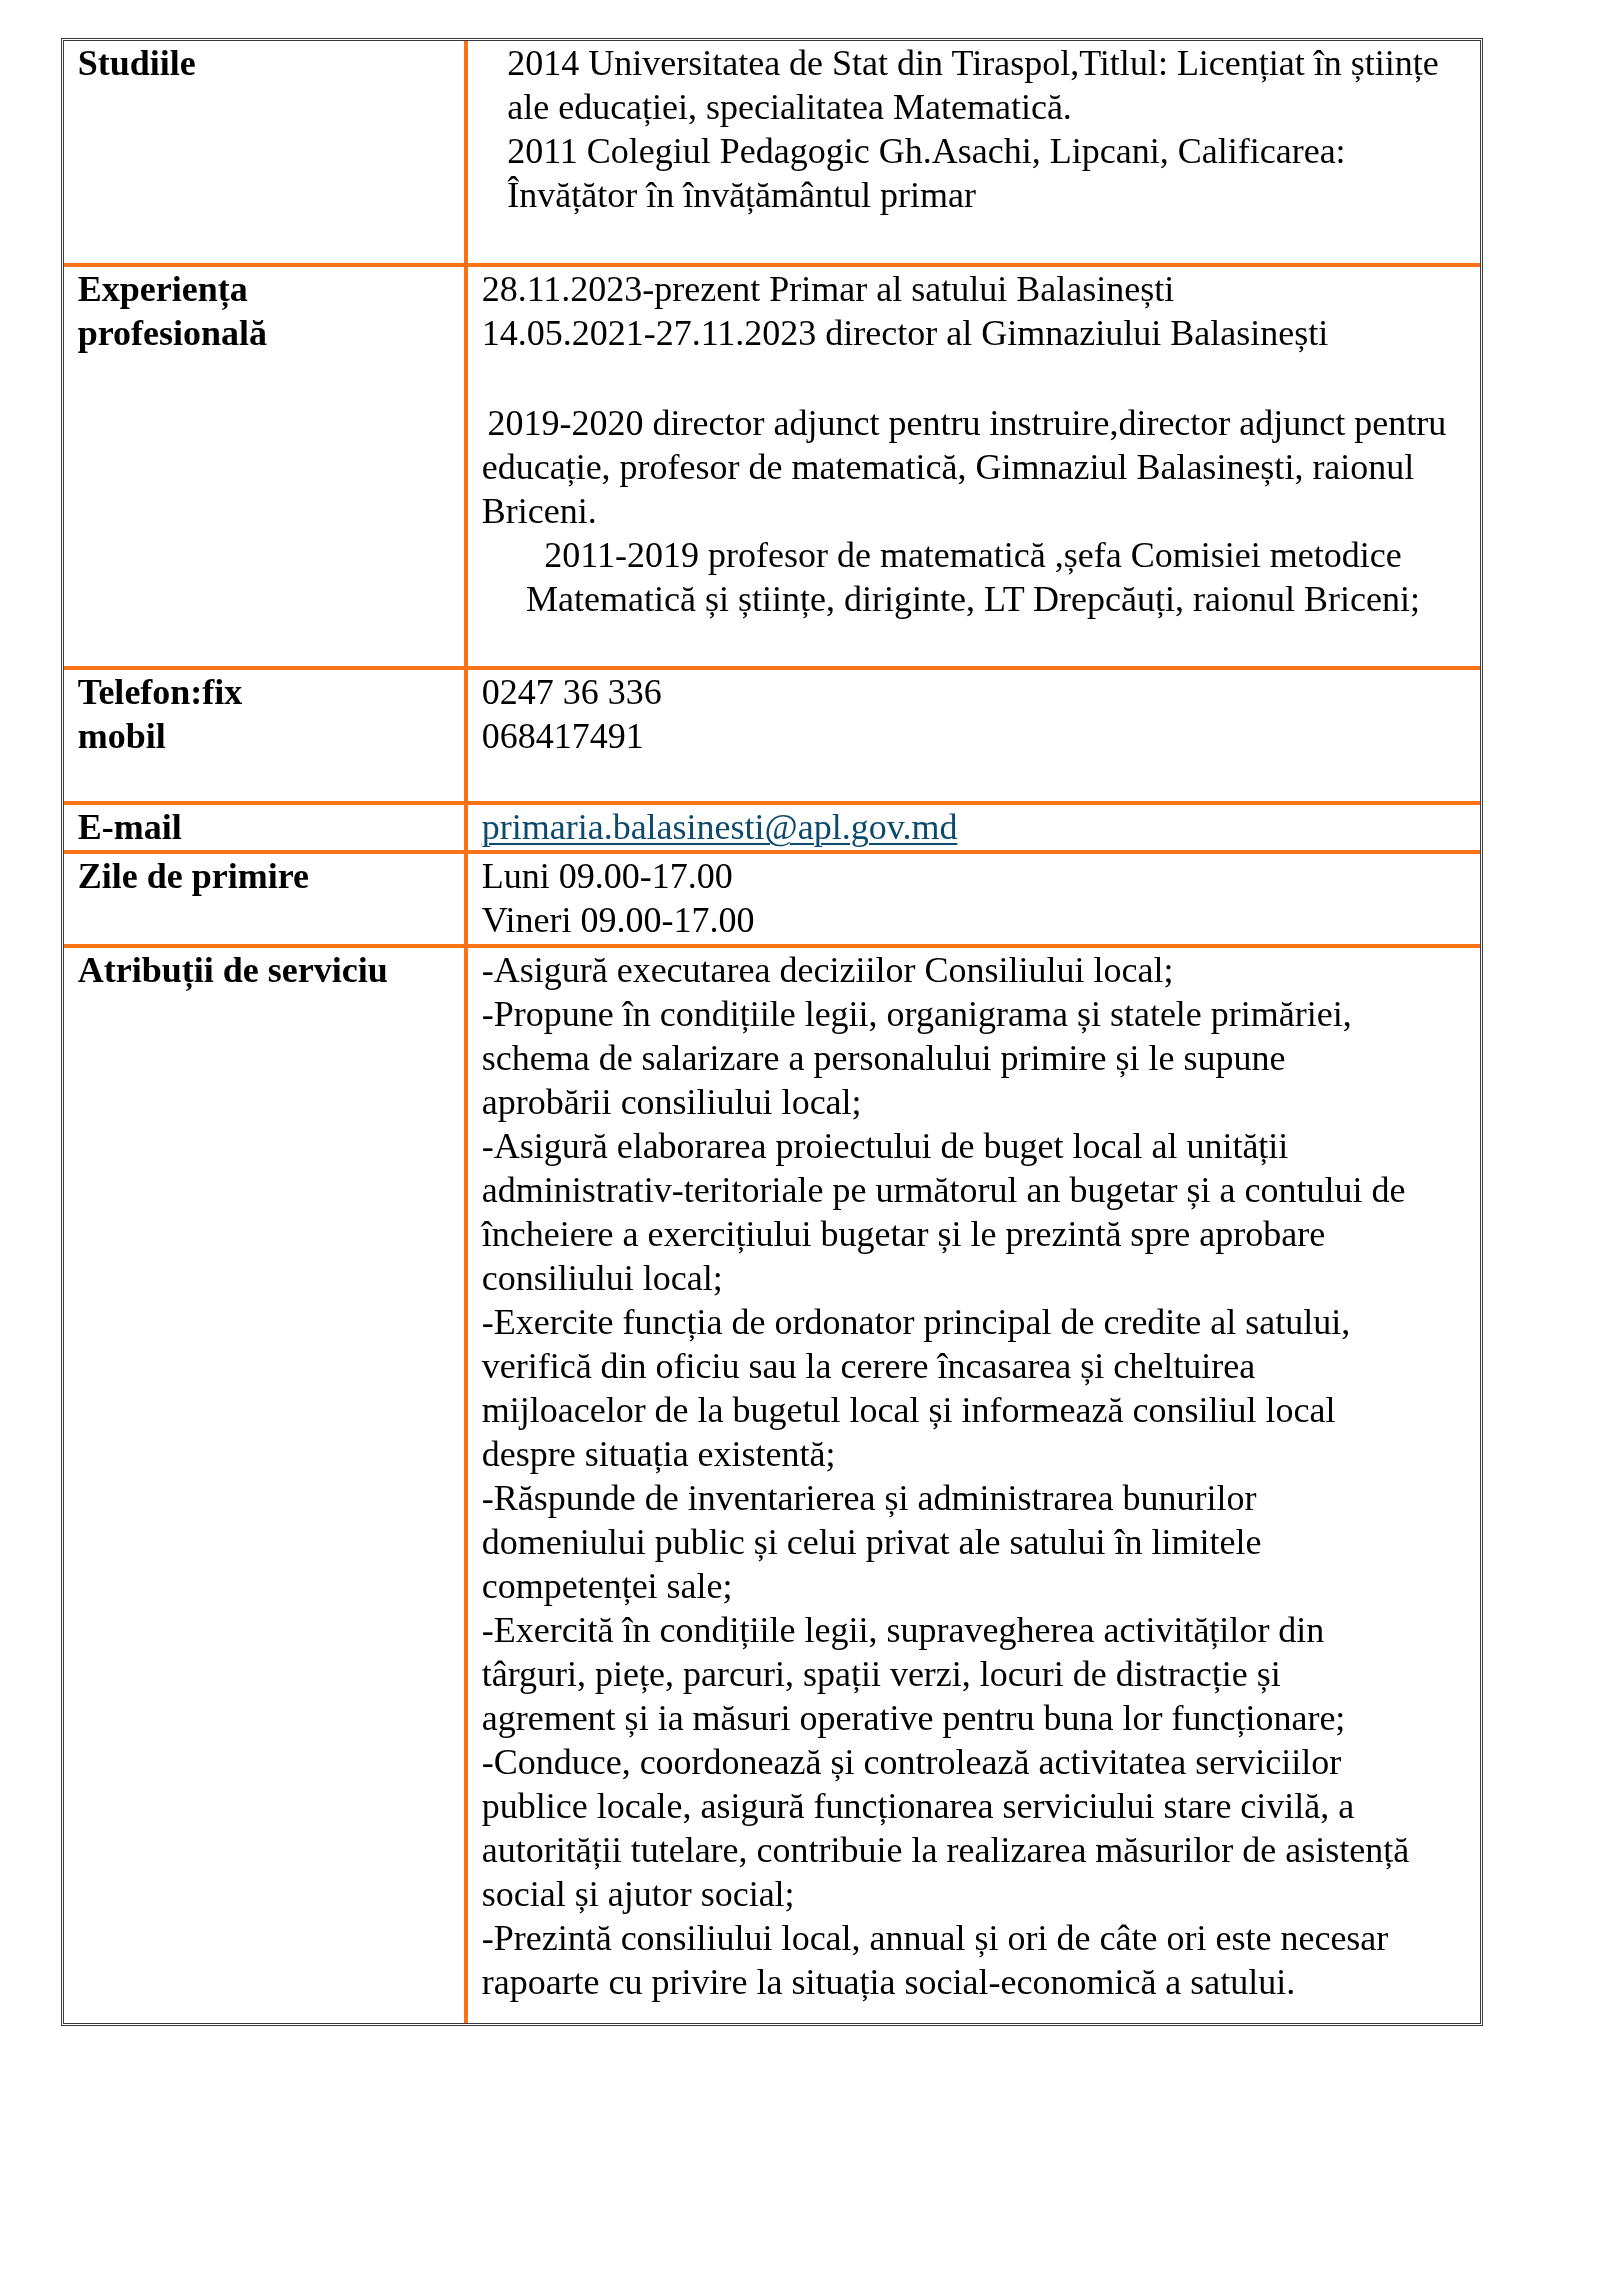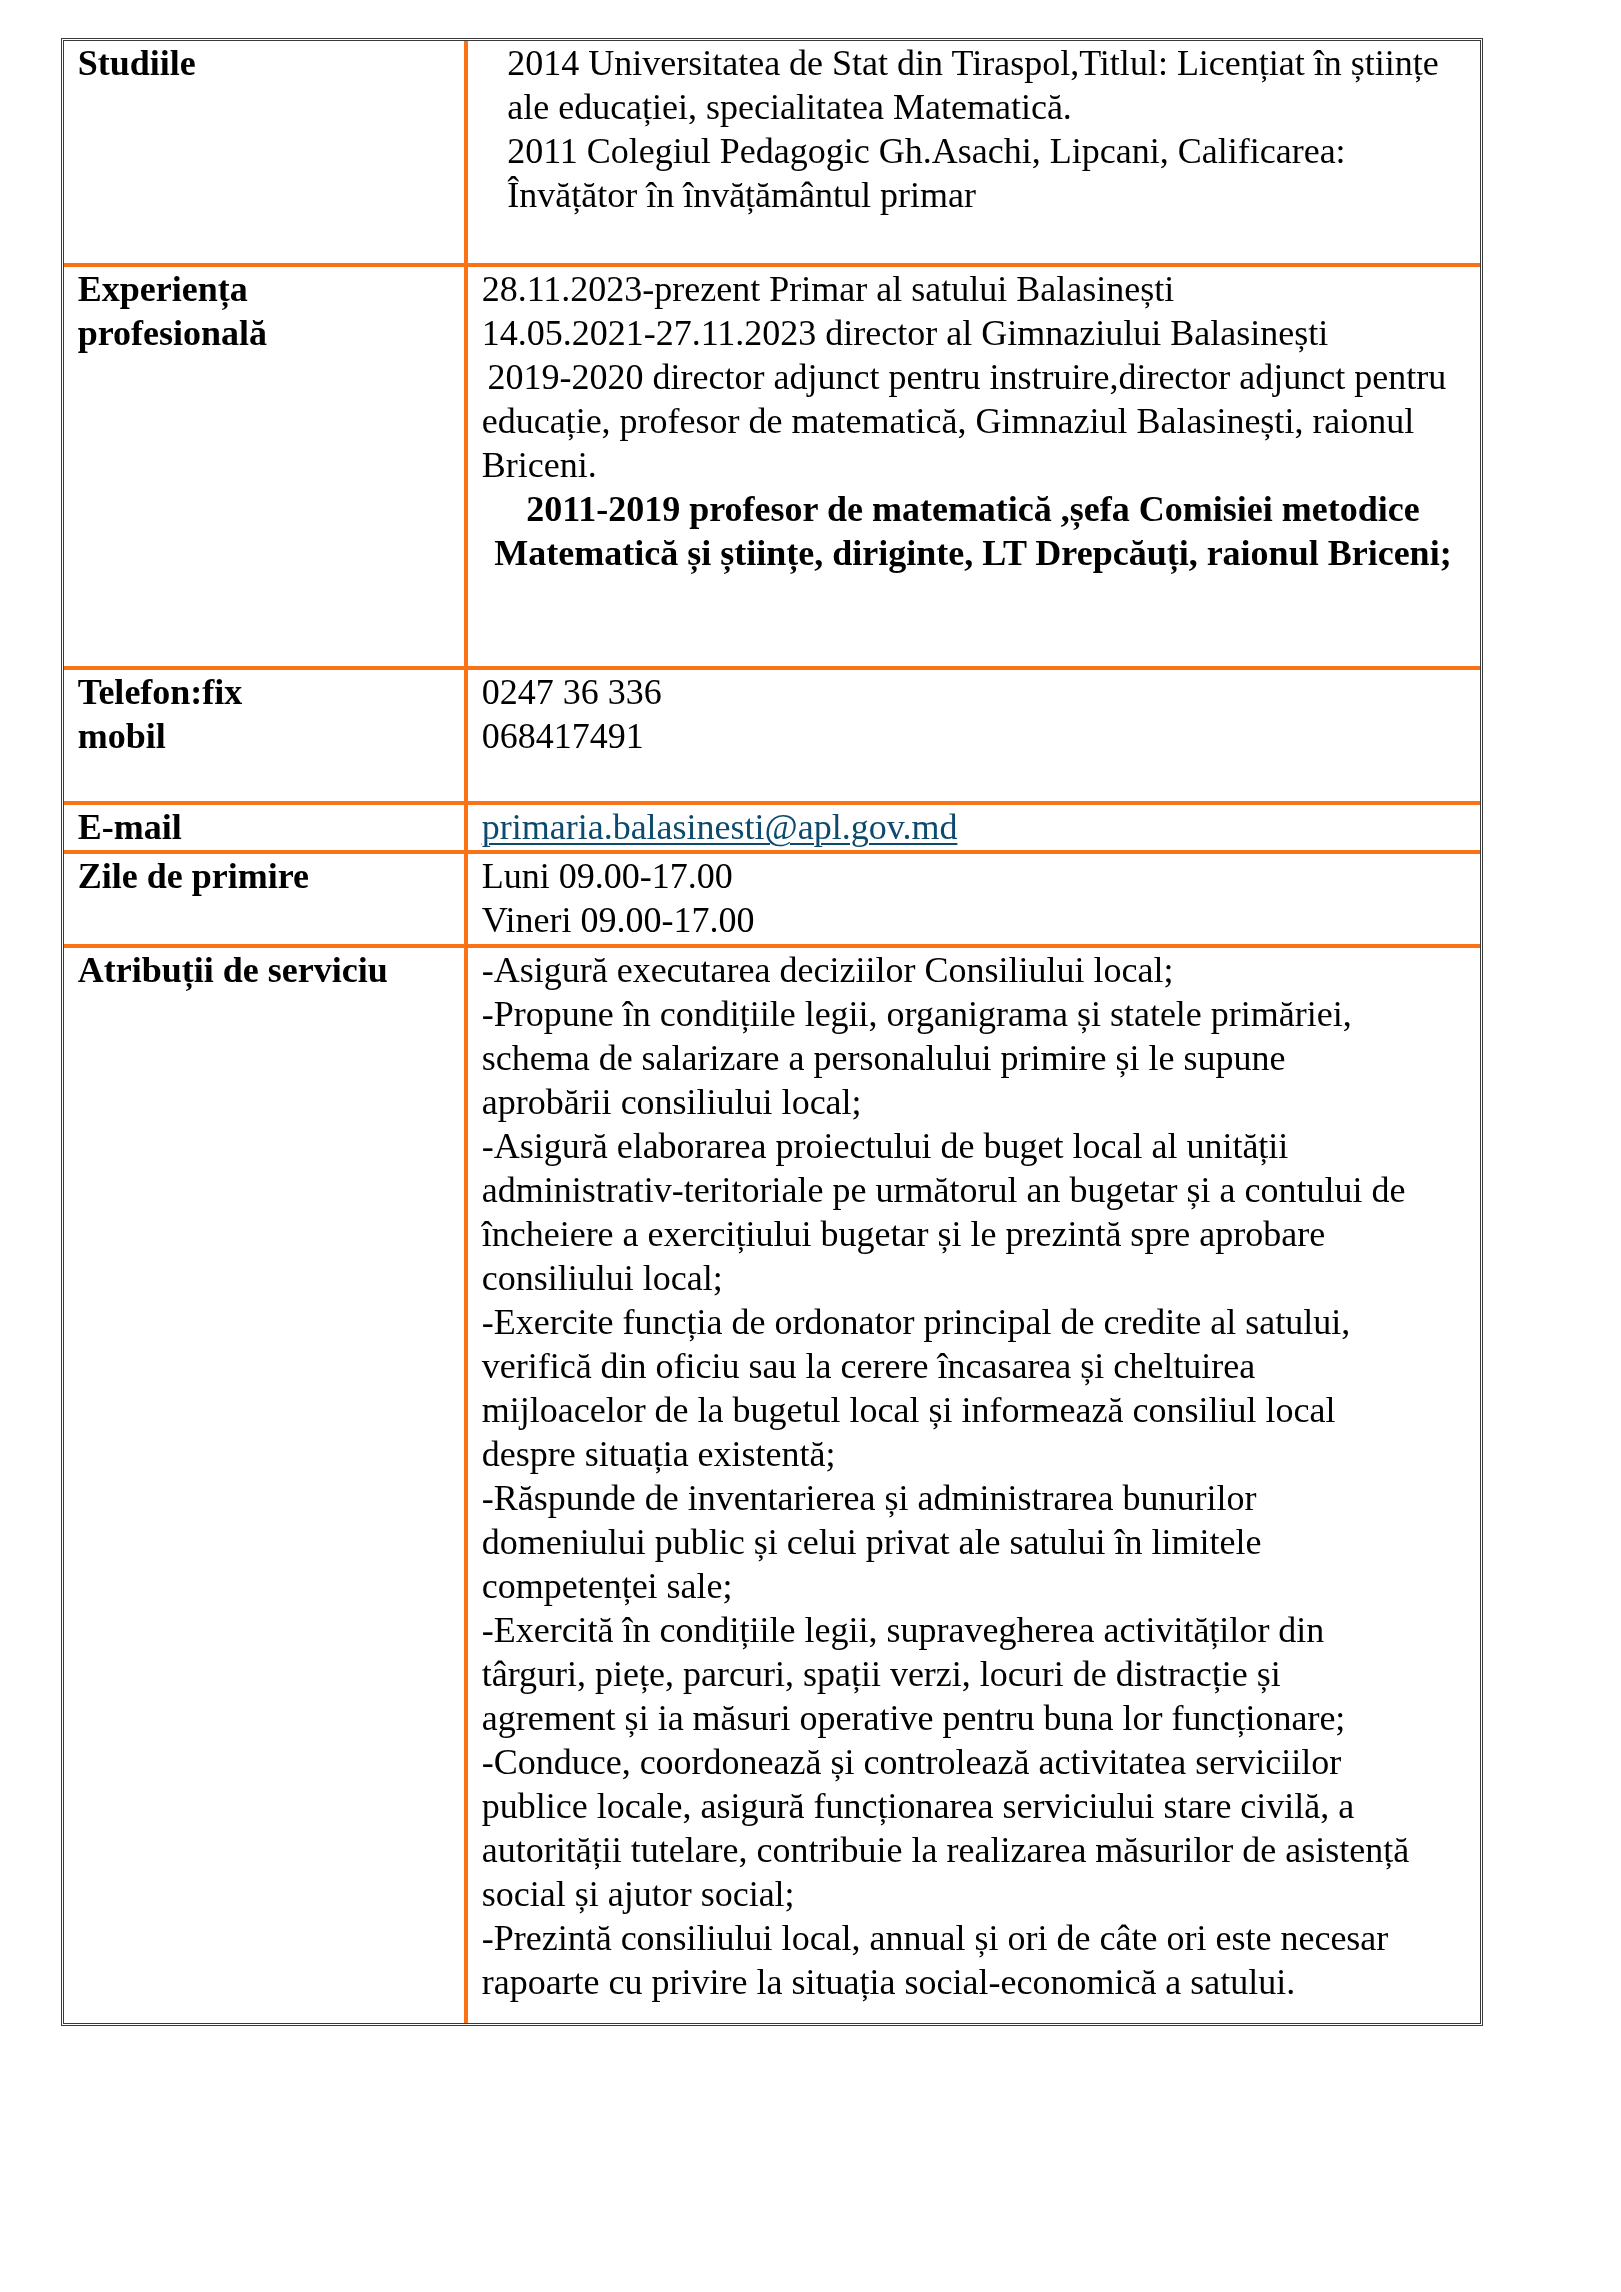--- a/index.html
+++ b/index.html
@@ -43,22 +43,22 @@
     table.cv tr:last-child td { border-bottom: none; }
     table.cv td.label { border-left: none; width: 402px; }
     table.cv td.value { border-right: none; }
     td.label {
       font-weight: bold;
       padding-left: 13.7px;
     }
     td.value { padding-left: 13.7px; }
     .line { display: block; white-space: nowrap; }
     .indent-studii { padding-left: 25.5px; }
-    .indent-one { padding-left: 5.9px; }
-    .centered { text-align: center; white-space: nowrap; display: block; font-weight: bold; }
+    .indent-one { padding-left: 5.9px; margin-top: 46px; }
+    .centered { text-align: center; white-space: nowrap; display: block; }
     a.email-link {
       color: #0c4a6e;
       text-decoration: underline;
       text-decoration-thickness: 2px;
       text-underline-offset: 3.9px;
     }
     tr.r-name   { height: 49px; }
     tr.r-studii { height: 220px; }
     tr.r-exp    { height: 396px; }
     tr.r-tel    { height: 133px; }

